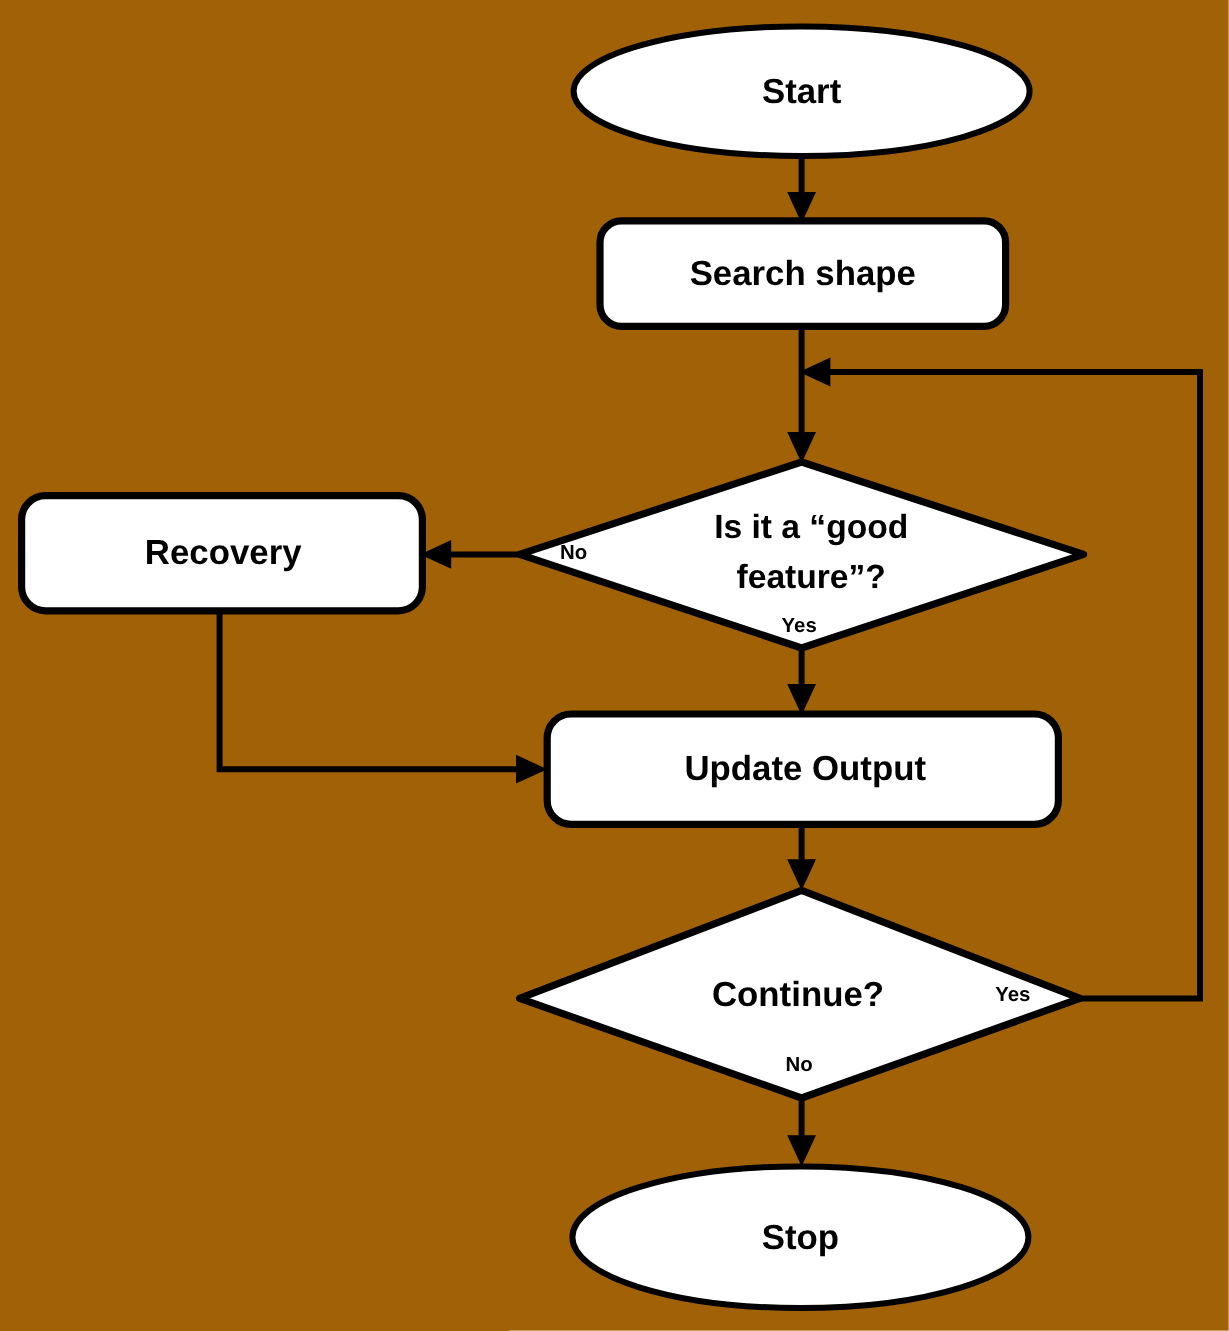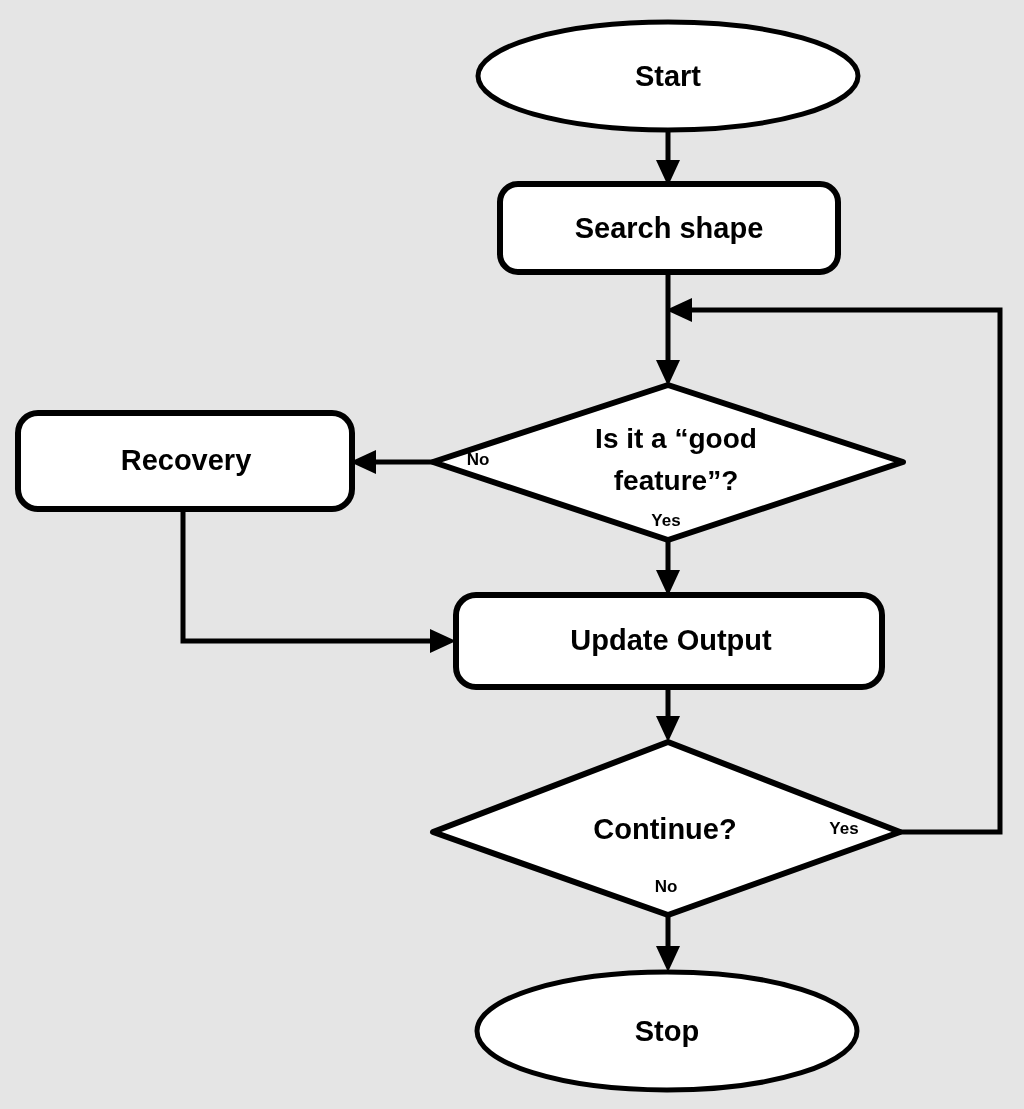--- a/index.html
+++ b/index.html
@@ -10,21 +10,21 @@
   body {
     width: 1024px;
     height: 1109px;
     font-family: "Liberation Sans", sans-serif;
     overflow: hidden;
   }
   #flowchart-root {
     position: relative;
     width: 1024px;
     height: 1109px;
-    background: #e5e5e5;
+    background: #a16207;
   }
   svg#flow-svg {
     display: block;
     width: 1024px;
     height: 1109px;
   }
   .node-shape {
     fill: #ffffff;
     stroke: #000000;
     stroke-width: 6;

